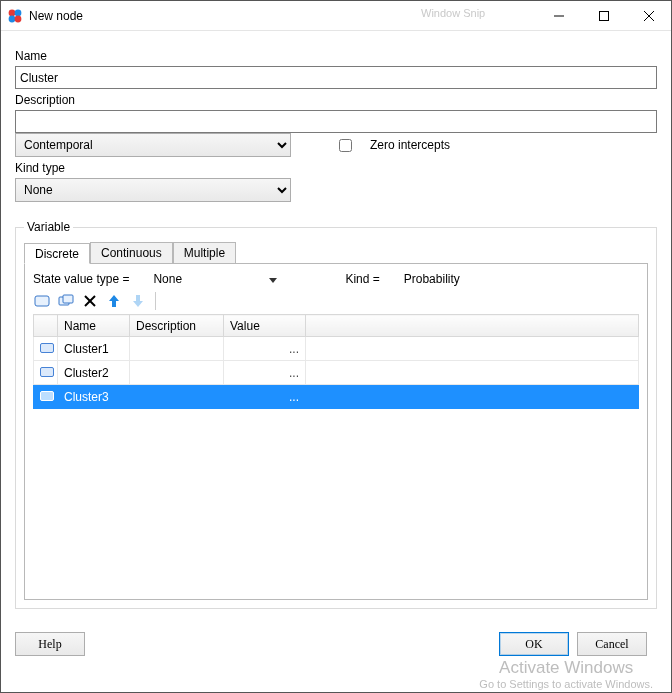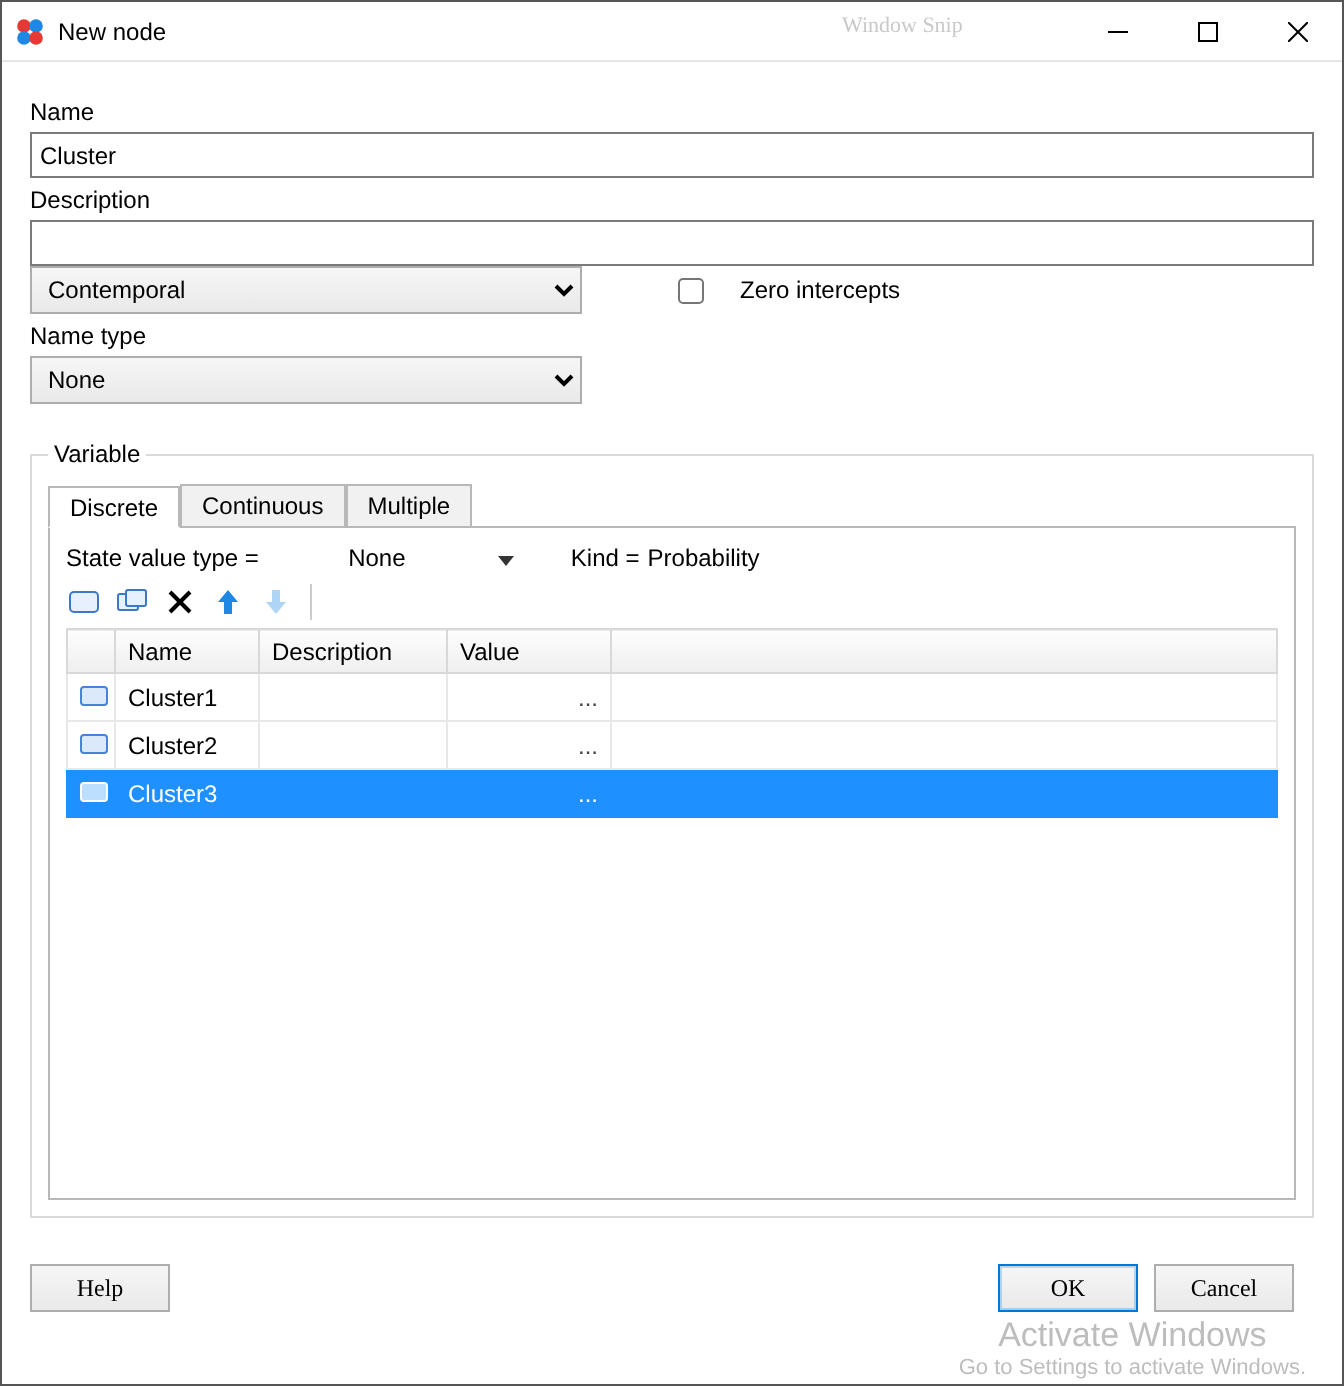--- a/index.html
+++ b/index.html
@@ -100,23 +100,22 @@
     text-align: center;
   }
   .tab-panel {
     border: 1px solid #b8b8b8;
     border-top: none;
     padding: 8px;
     background: #fff;
     height: 336px;
   }
   .state-row {
-    display: flex; align-items: center; gap: 4px;
+    display: flex; align-items: center; gap: 24px;
     margin-bottom: 6px;
-    text-align: center;
   }
   .state-row .svt-value {
     width: 110px;
     display:inline-block;
   }
   .dropdown-caret {
     display:inline-block;
     width:0;height:0;
     border-left:4px solid transparent;
     border-right:4px solid transparent;
@@ -201,21 +200,20 @@
     right: 18px; bottom: 2px;
     color: #bdbdbd;
     text-align: center;
   }
   .watermark .wm1 { font-size: 17px; }
   .watermark .wm2 { font-size: 11px; }
   .ghost-snip {
     position:absolute; top:6px; left:420px;
     color:#c9c9c9; font-size:11px;
     user-select:none;
-    font-family:Liberation Serif, serif;
   }
 </style>
 </head>
 <body>
 
 <div class="titlebar">
   <span class="app-icon">
     <svg width="16" height="16" viewBox="0 0 16 16">
       <circle cx="5" cy="5" r="3.4" fill="#e53935"></circle>
       <circle cx="11" cy="5" r="3.4" fill="#1e88e5"></circle>
@@ -257,21 +255,21 @@
       <select class="combo">
         <option>Contemporal</option>
       </select>
     </div>
     <label class="checkbox-row">
       <input type="checkbox" style="">
       <span>Zero intercepts</span>
     </label>
   </div>
 
-  <div class="field-label">Name type</div>
+  <div class="field-label">Kind type</div>
   <div class="select-wrap">
     <select class="combo">
       <option>None</option>
     </select>
   </div>
 
   <fieldset class="variable">
     <legend>Variable</legend>
 
     <div class="tabs">

